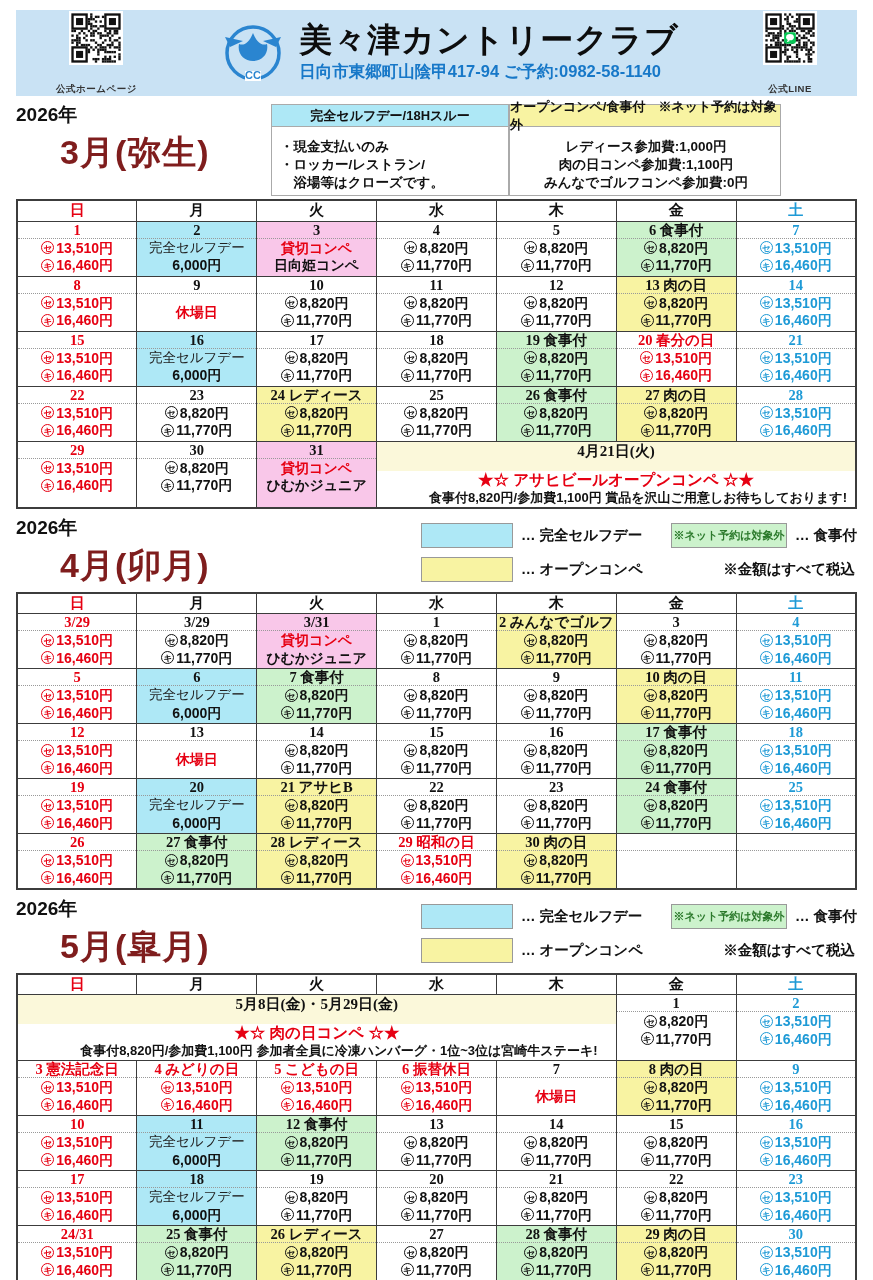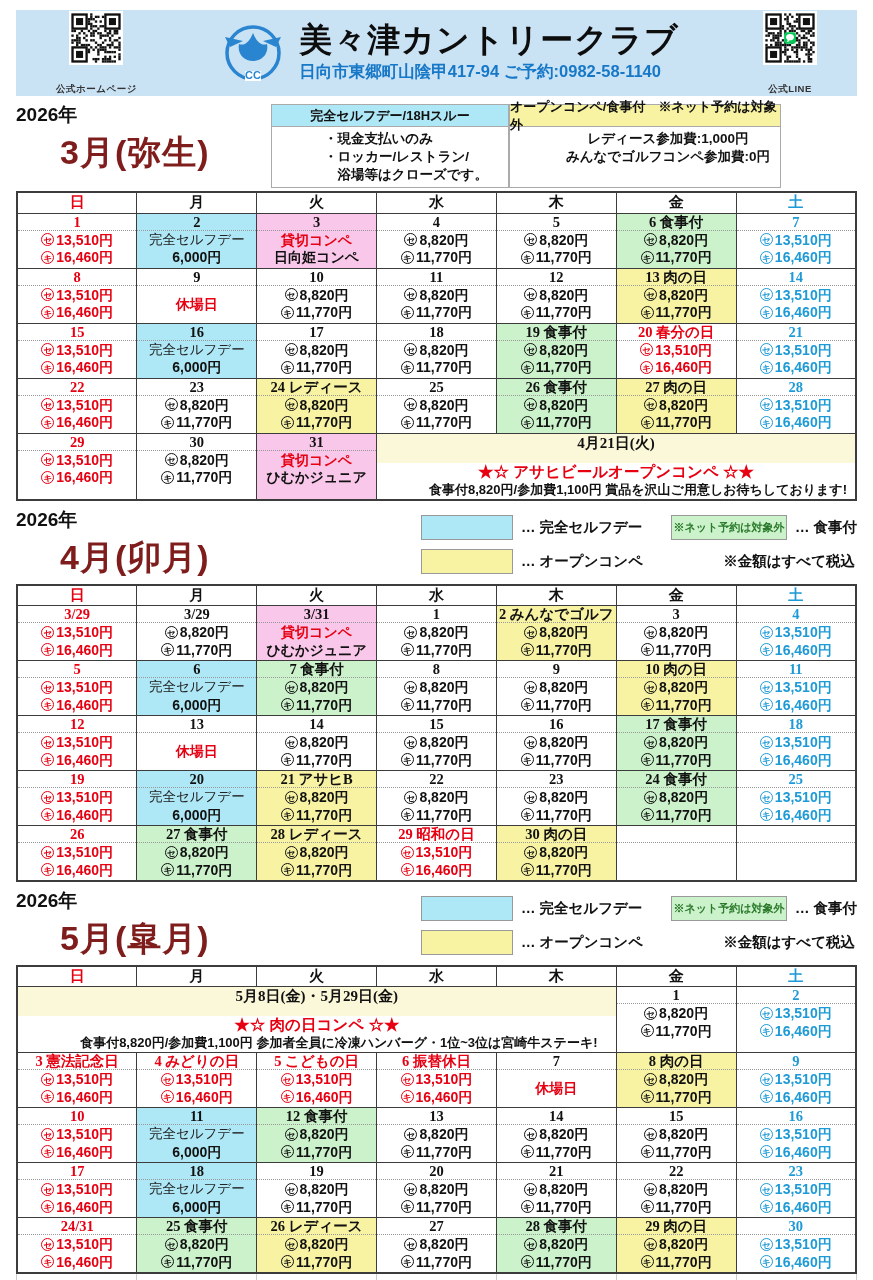--- a/index.html
+++ b/index.html
@@ -21,21 +21,21 @@
   .mtb { width:255px; flex:0 0 255px; }
   .year { font-size:19px; font-weight:bold; color:#111; }
   .mname { font-size:34px; font-weight:bold; color:#7f1d1d; margin:2px 0 0 44px; letter-spacing:1px; }
 
   .boxes { display:flex; gap:0; margin-top:2px; }
   .info-box { border:1px solid #aaa; background:#fff; }
   .info-box.b1 { width:238px; }
   .info-box.b2 { width:272px; }
   .ib-head { height:22px; display:flex; align-items:center; justify-content:center;
              font-size:13px; font-weight:bold; border-bottom:1px solid #aaa; color:#111; }
-  .ib-body { padding:3px 6px 3px 8px;margin-left:44px; }
+  .ib-body { padding:11px 6px 3px 8px; }
   .ib-line { font-size:13.5px; font-weight:bold; line-height:18px; color:#111; white-space:nowrap; }
   .ib-body.ctr .ib-line { text-align:center; }
 
   .legend { margin-left:auto; display:grid; grid-template-columns:250px auto; row-gap:9px; padding-top:8px; }
   .lg-item { display:flex; align-items:center; gap:8px; font-weight:bold; font-size:14.5px; color:#111; }
   .sw { width:92px; height:25px; border:1px solid #999; display:inline-flex; align-items:center;
         justify-content:center; font-size:11px; font-weight:bold; }
   .sw.bg-green { width:116px; color:#2c7a2c; }
   .lg-item.note { justify-content:flex-end; padding-right:2px; }
 
@@ -413,20 +413,21 @@
               <div class="ib-body">
                 <div class="ib-line">・現金支払いのみ</div>
                 <div class="ib-line">・ロッカー/レストラン/</div>
                 <div class="ib-line">　浴場等はクローズです。</div>
               </div>
             </div>
             <div class="info-box b2">
               <div class="ib-head bg-yellow">オープンコンペ/食事付　※ネット予約は対象外</div>
               <div class="ib-body ctr">
                 <div class="ib-line">レディース参加費:1,000円</div>
+                <div class="ib-line">肉の日コンペ参加費:1,100円</div>
                 <div class="ib-line">みんなでゴルフコンペ参加費:0円</div>
               </div>
             </div>
           </div>
         </div>
         <table class="cal">
           <thead>
             <tr>
               <th class="sun">日</th>
               <th>月</th>

